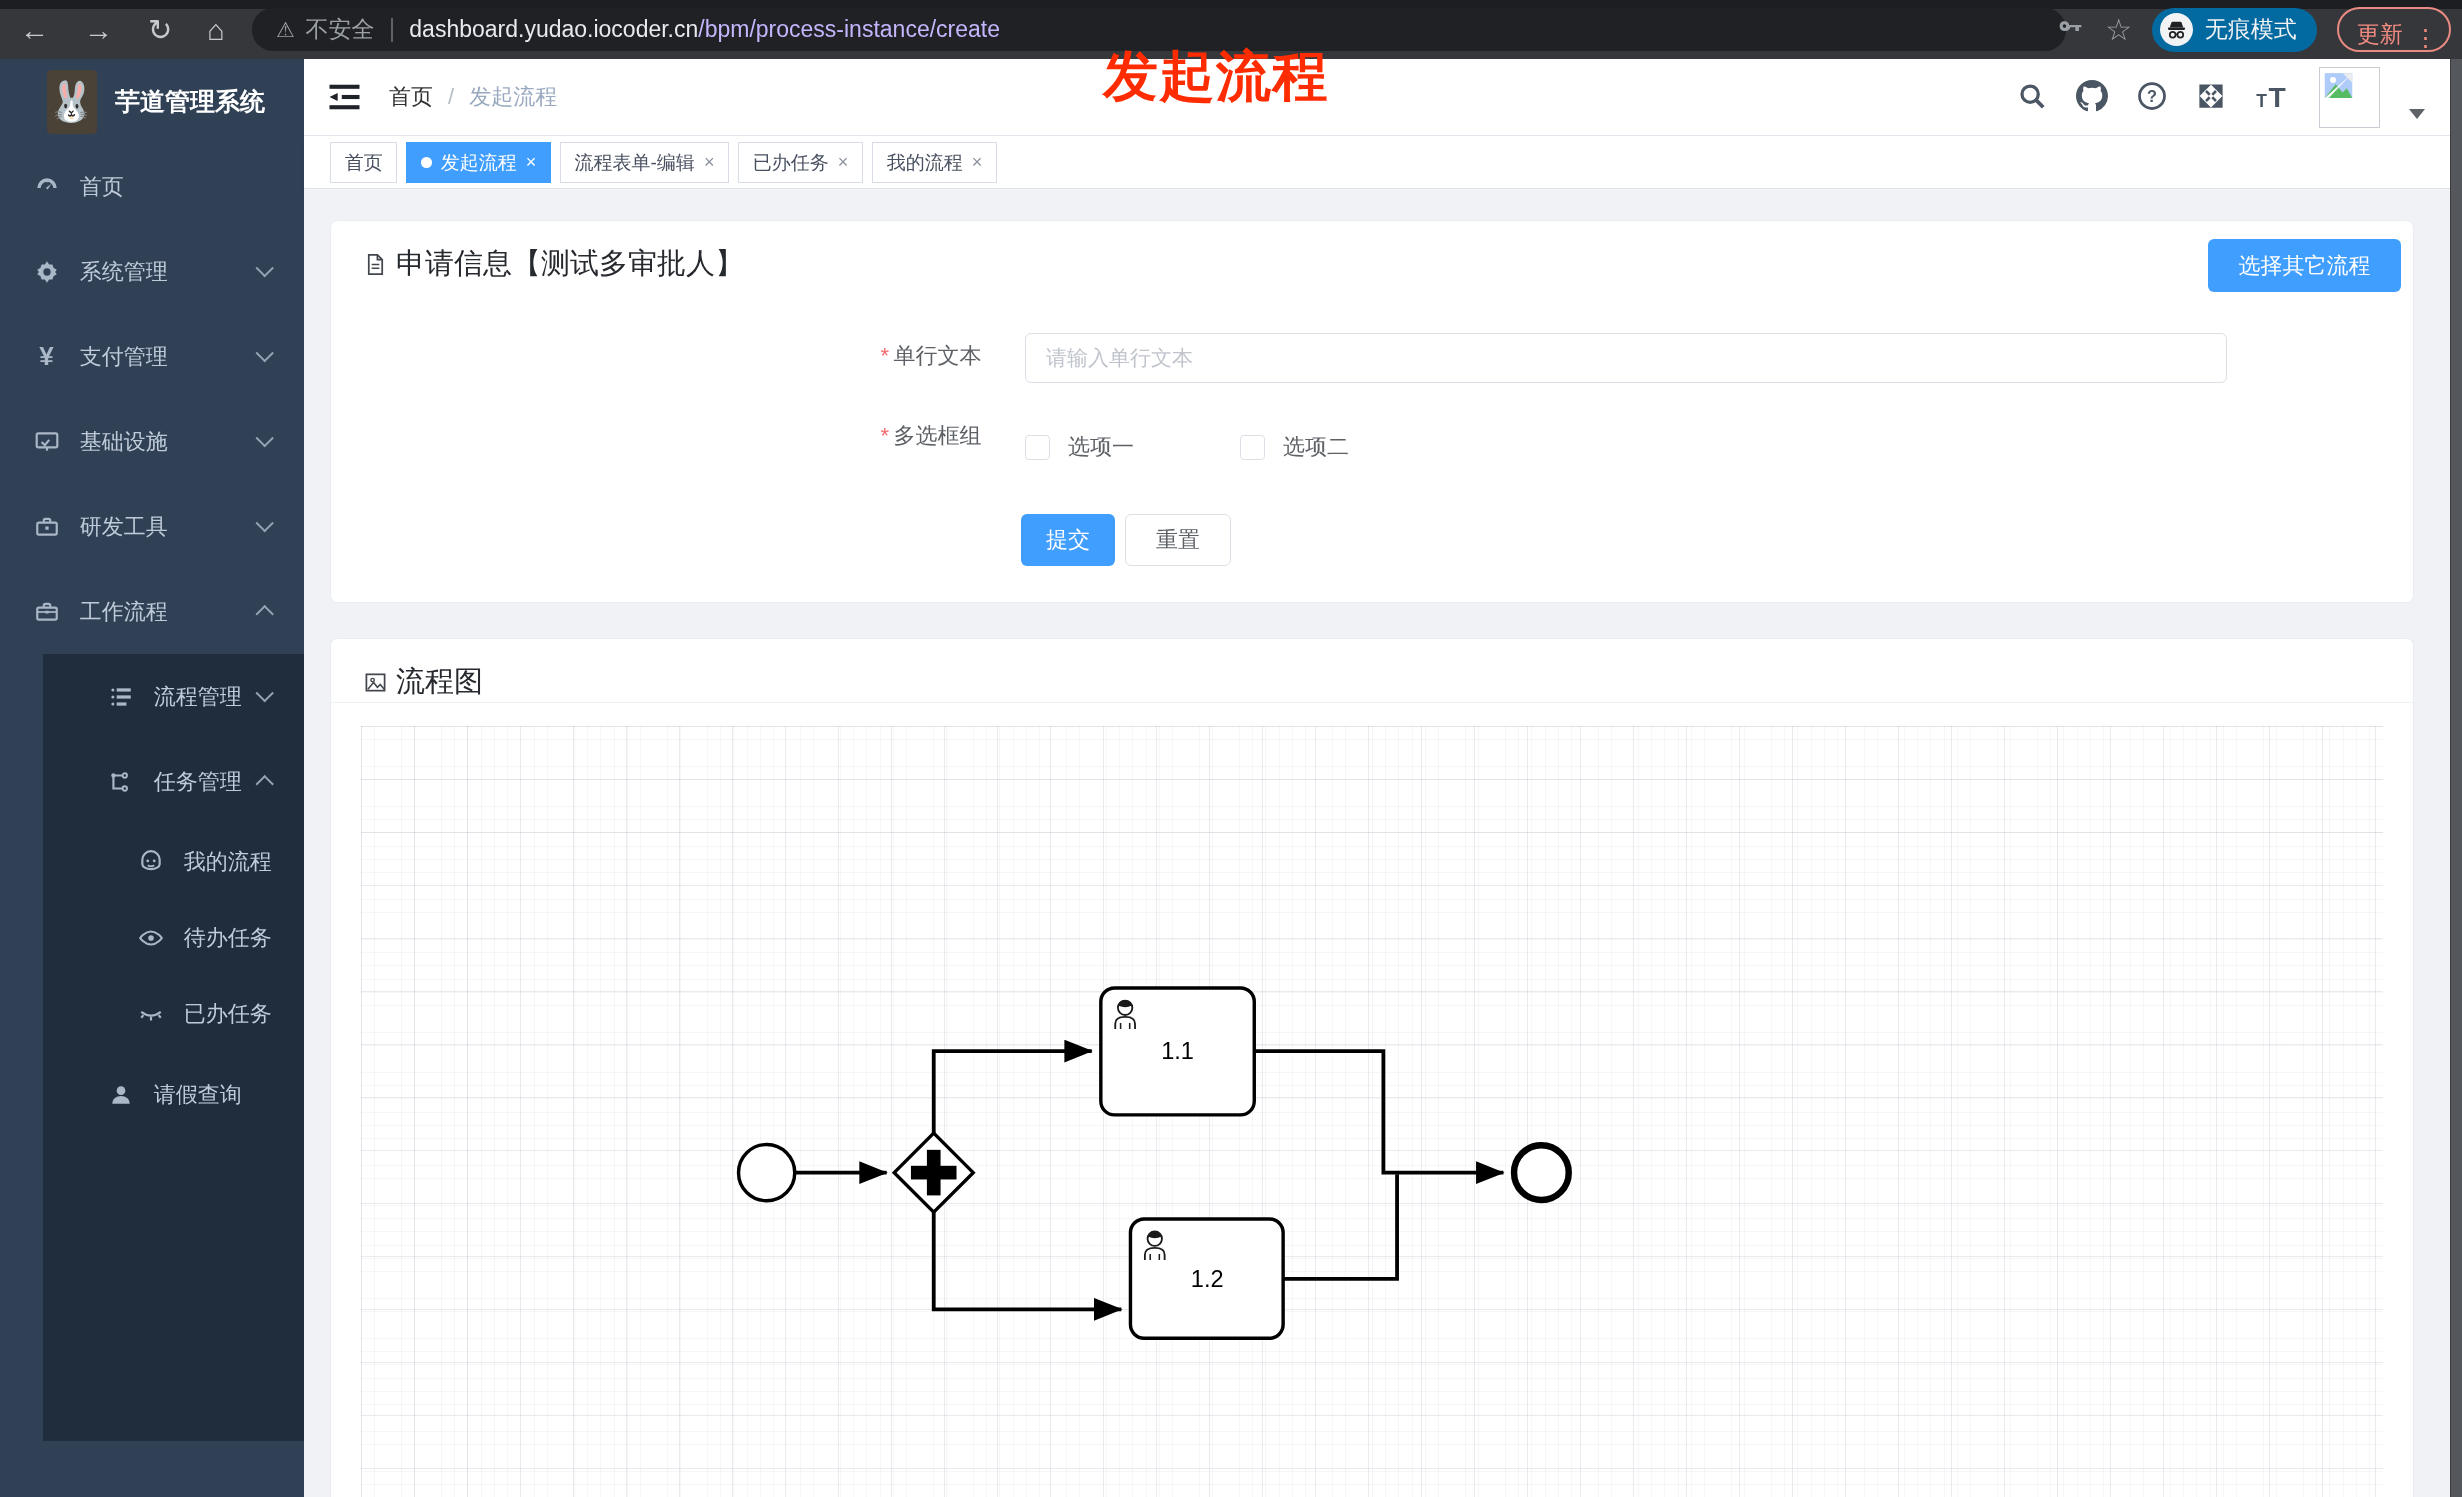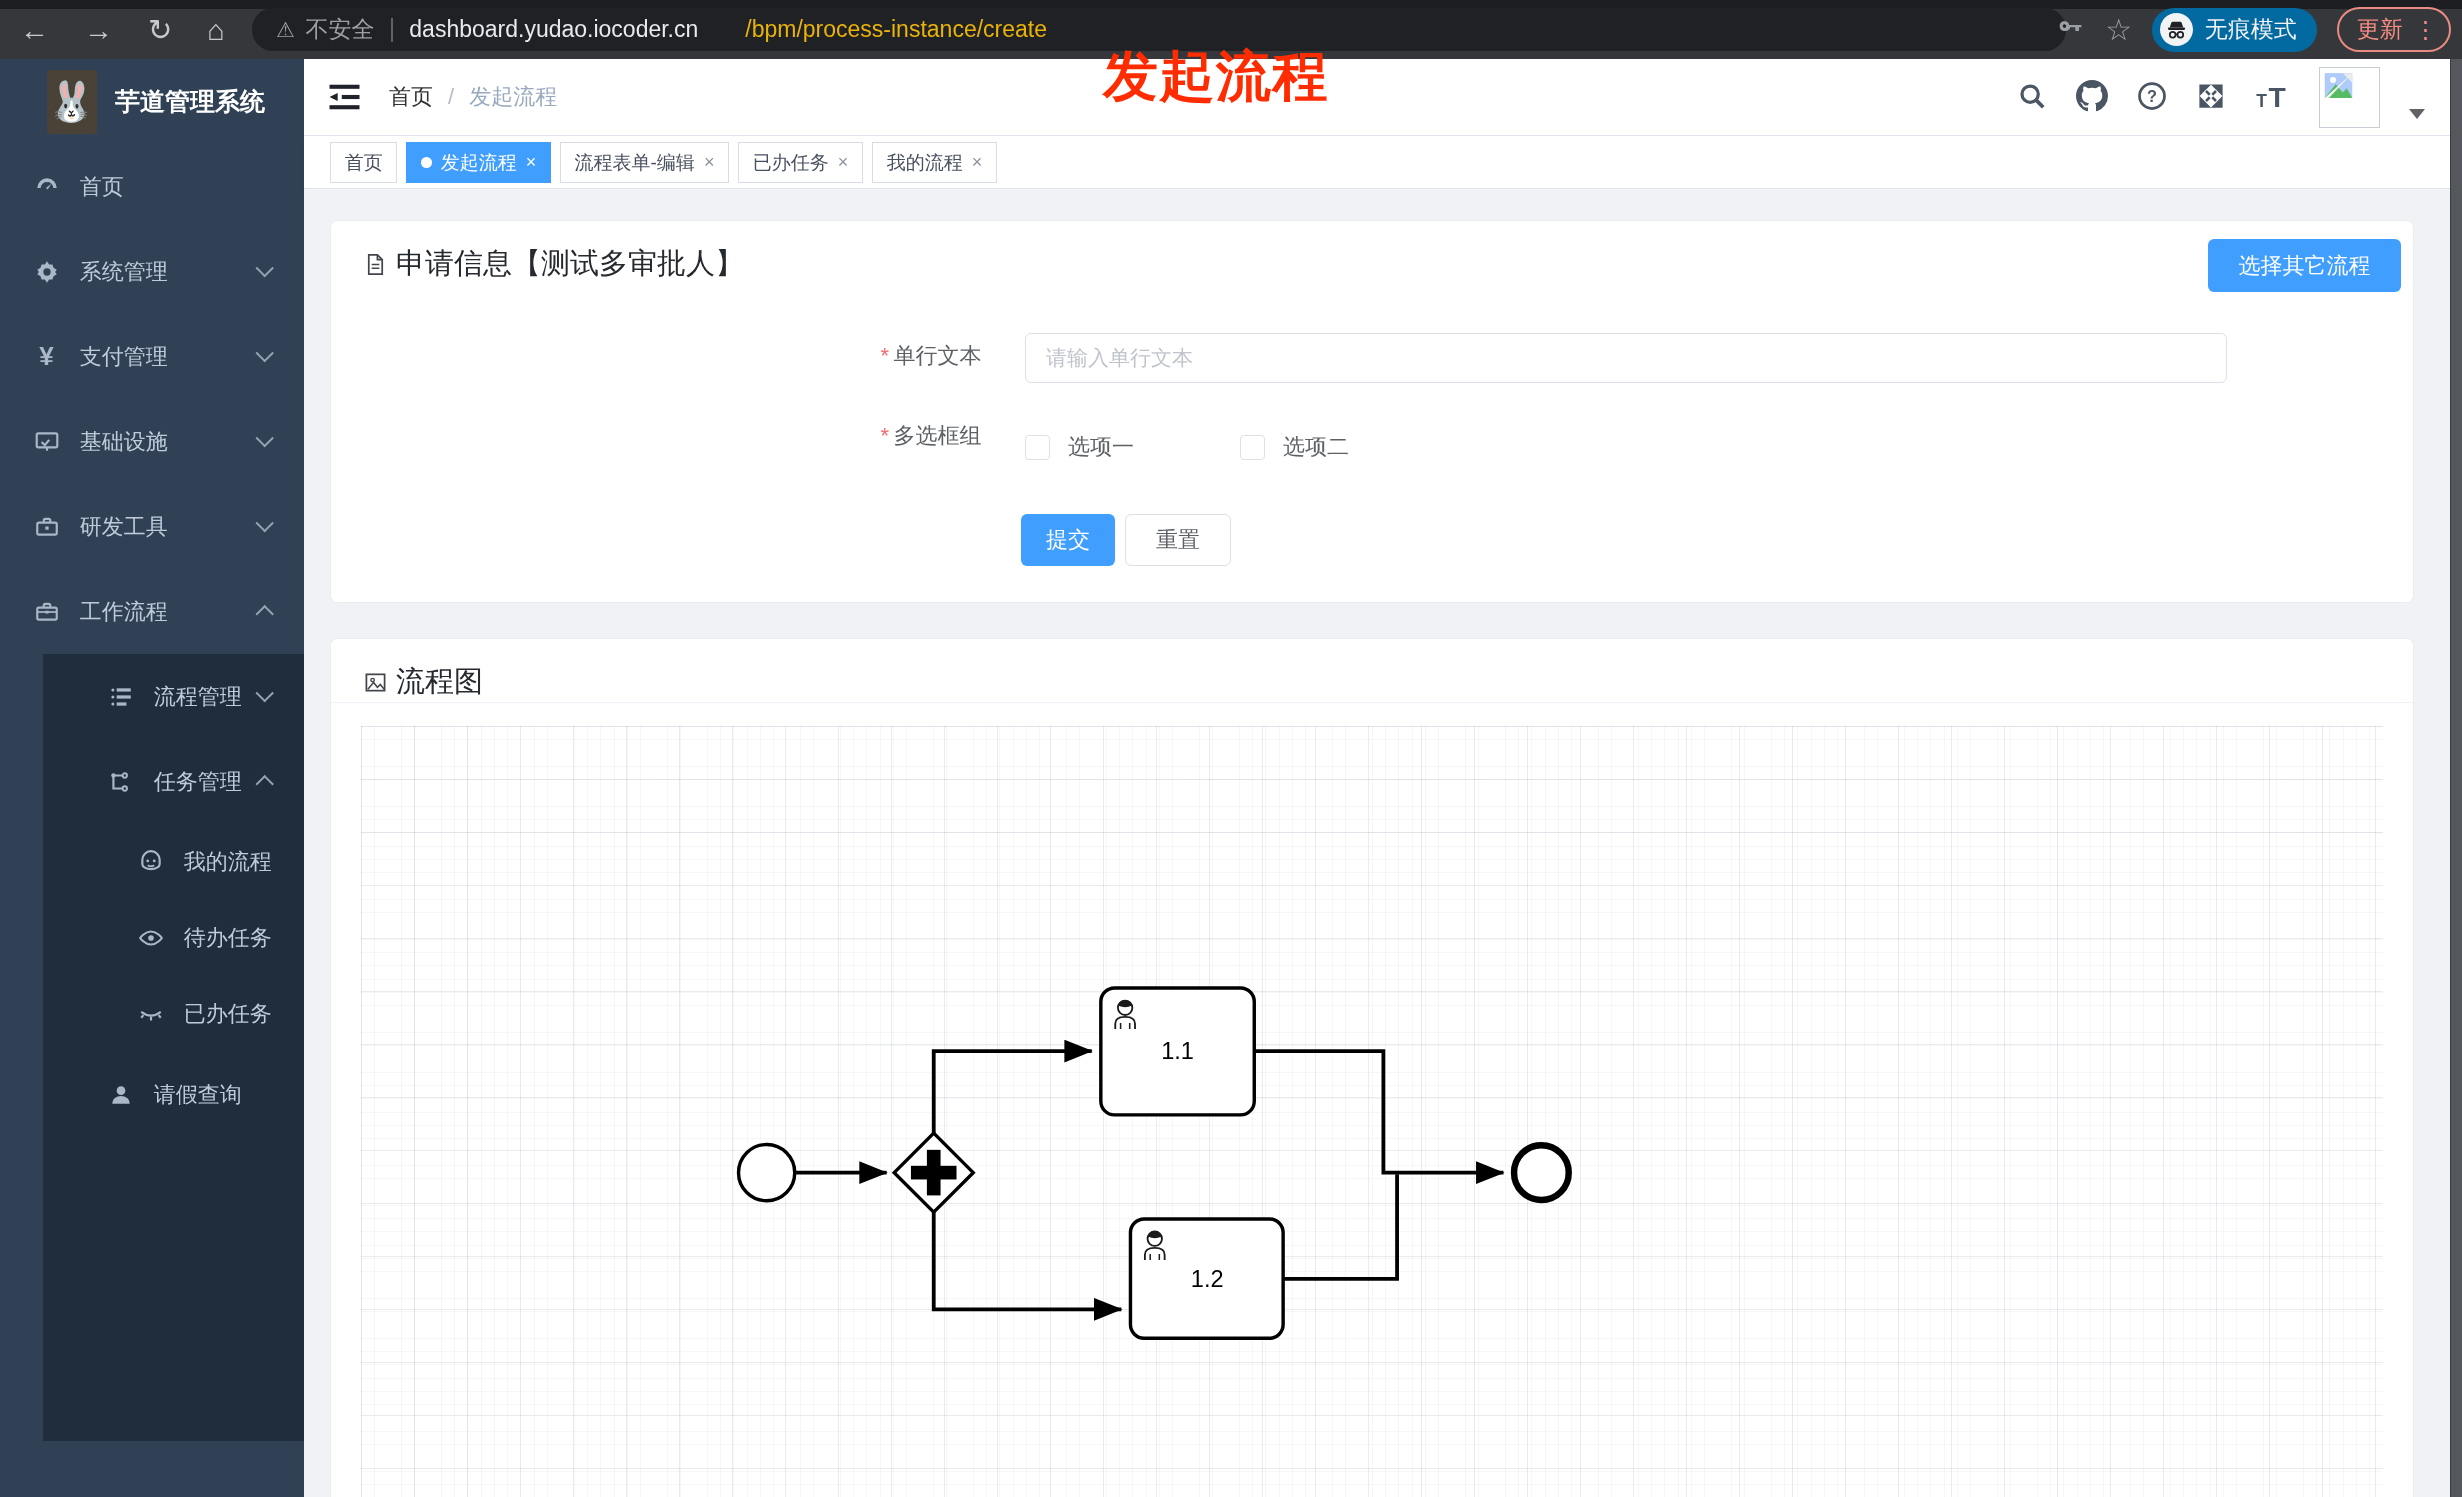--- a/index.html
+++ b/index.html
@@ -9,27 +9,27 @@
   .chrome{position:absolute;left:0;top:0;width:2462px;height:59px;background:#36373a;}
   .tabstrip{position:absolute;left:0;top:0;width:2462px;height:9px;background:#1d1e21;}
   .navbtns{position:absolute;left:20px;top:9px;height:43px;display:flex;align-items:center;gap:35px;
            color:#c7cacd;font-size:29px;}
   .navbtns span{line-height:1;}
   .url-pill{position:absolute;left:252px;top:8.4px;width:1814px;height:43px;background:#202124;
             border-radius:21px;display:flex;align-items:center;font-size:23px;color:#9aa0a6;padding-left:24px;box-sizing:border-box;}
   .warn{font-size:21px;margin-right:10.6px;color:#9aa0a6;}
   .url-sep{width:1.5px;height:24px;background:#5f6368;margin:0 16.7px;}
   .url-host{color:#e8eaed;}
-  .url-path{color:#eab308;margin-left:47px;}
+  .url-path{color:#c4b5fd;}
   .chrome-right{position:absolute;right:10.6px;top:7.6px;height:44px;display:flex;align-items:center;gap:20px;}
   .key-ic,.star-ic{color:#9aa0a6;}
   .incog{height:44px;background:#0369a1;border-radius:22px;display:flex;align-items:center;gap:12px;
          padding:0 20px 0 7.6px;color:#f1f3f4;font-size:23px;}
   .incog-circ{width:33px;height:33px;border-radius:50%;background:#f1f3f4;display:flex;align-items:center;justify-content:center;}
-  .update-pill{height:41px;border:2.3px solid #e98b82;border-radius:23px;display:flex;align-items:center;
+  .update-pill{height:41px;border:2.3px solid #e98b82;border-radius:23px;display:flex;align-items:flex-end;
                gap:10.6px;padding:0 12px 0 18px;color:#f28b82;font-size:23px;}
   .vdots{font-size:24px;line-height:1;color:#f28b82;}
   
   .annotation{position:absolute;left:1103px;top:46px;z-index:60;font-size:55px;font-weight:700;
               color:#fe2c00;line-height:1.1;letter-spacing:1.5px;}
   
   .sidebar{position:absolute;left:0;top:59px;width:304px;height:1439px;background:#304156;color:#bfcbd9;}
   .logo-row{height:85px;display:flex;align-items:center;padding-left:47px;gap:18px;}
   .logo-img{width:50px;height:64px;border-radius:4.6px;background:#4b4237;display:flex;align-items:center;
             justify-content:center;font-size:39px;overflow:hidden;}

